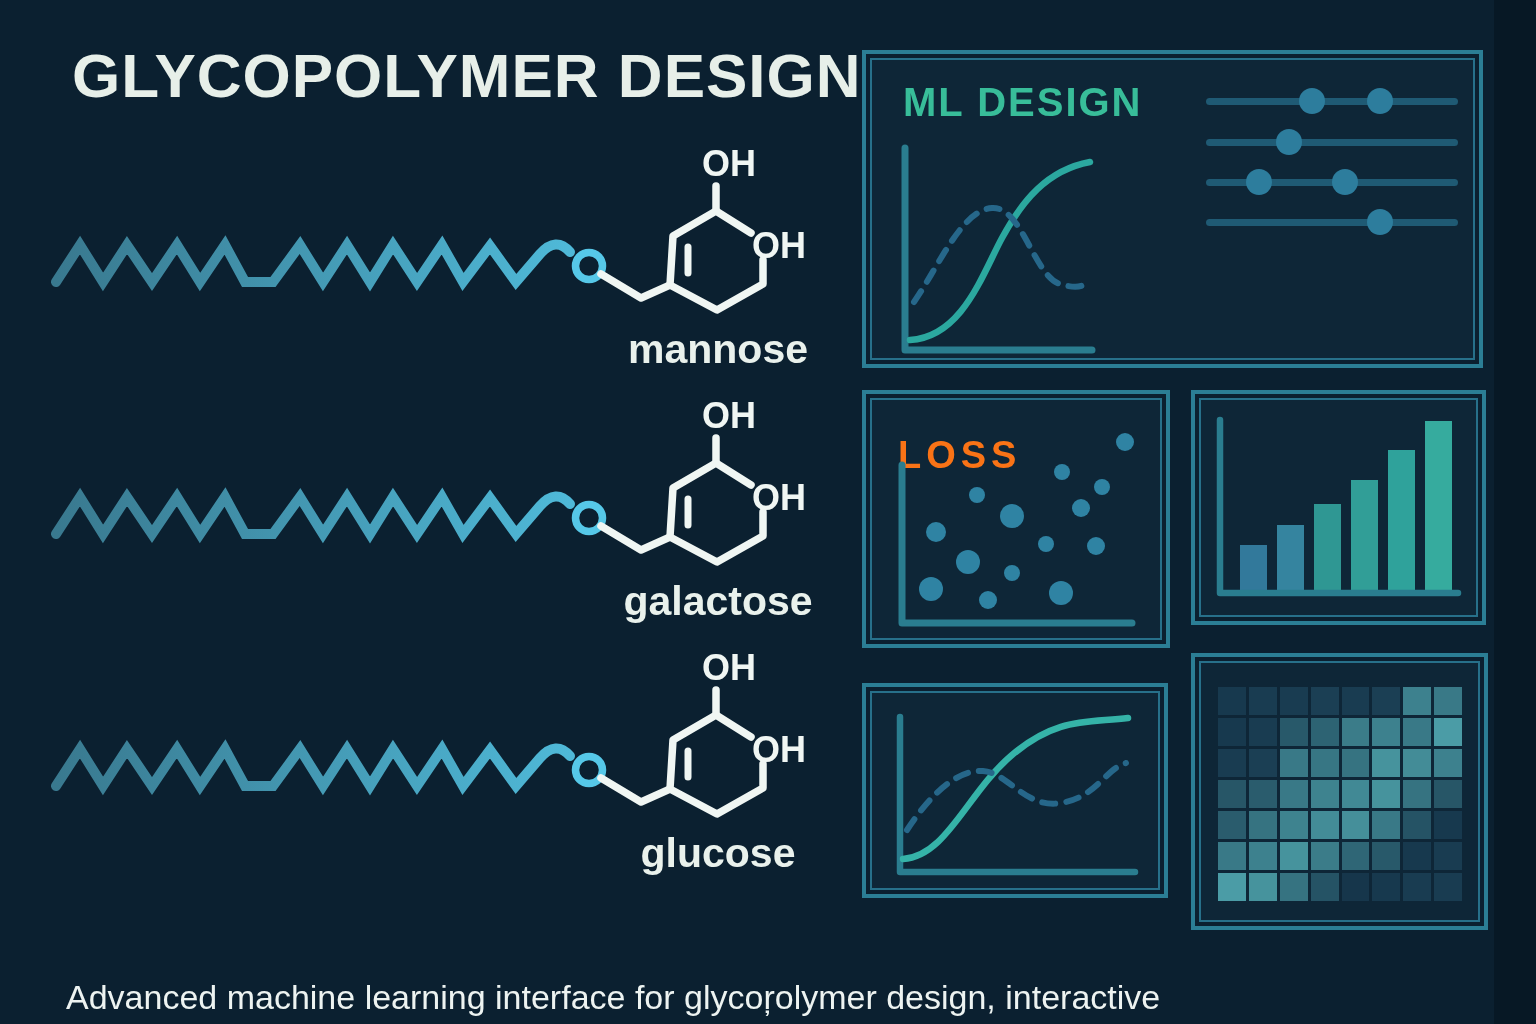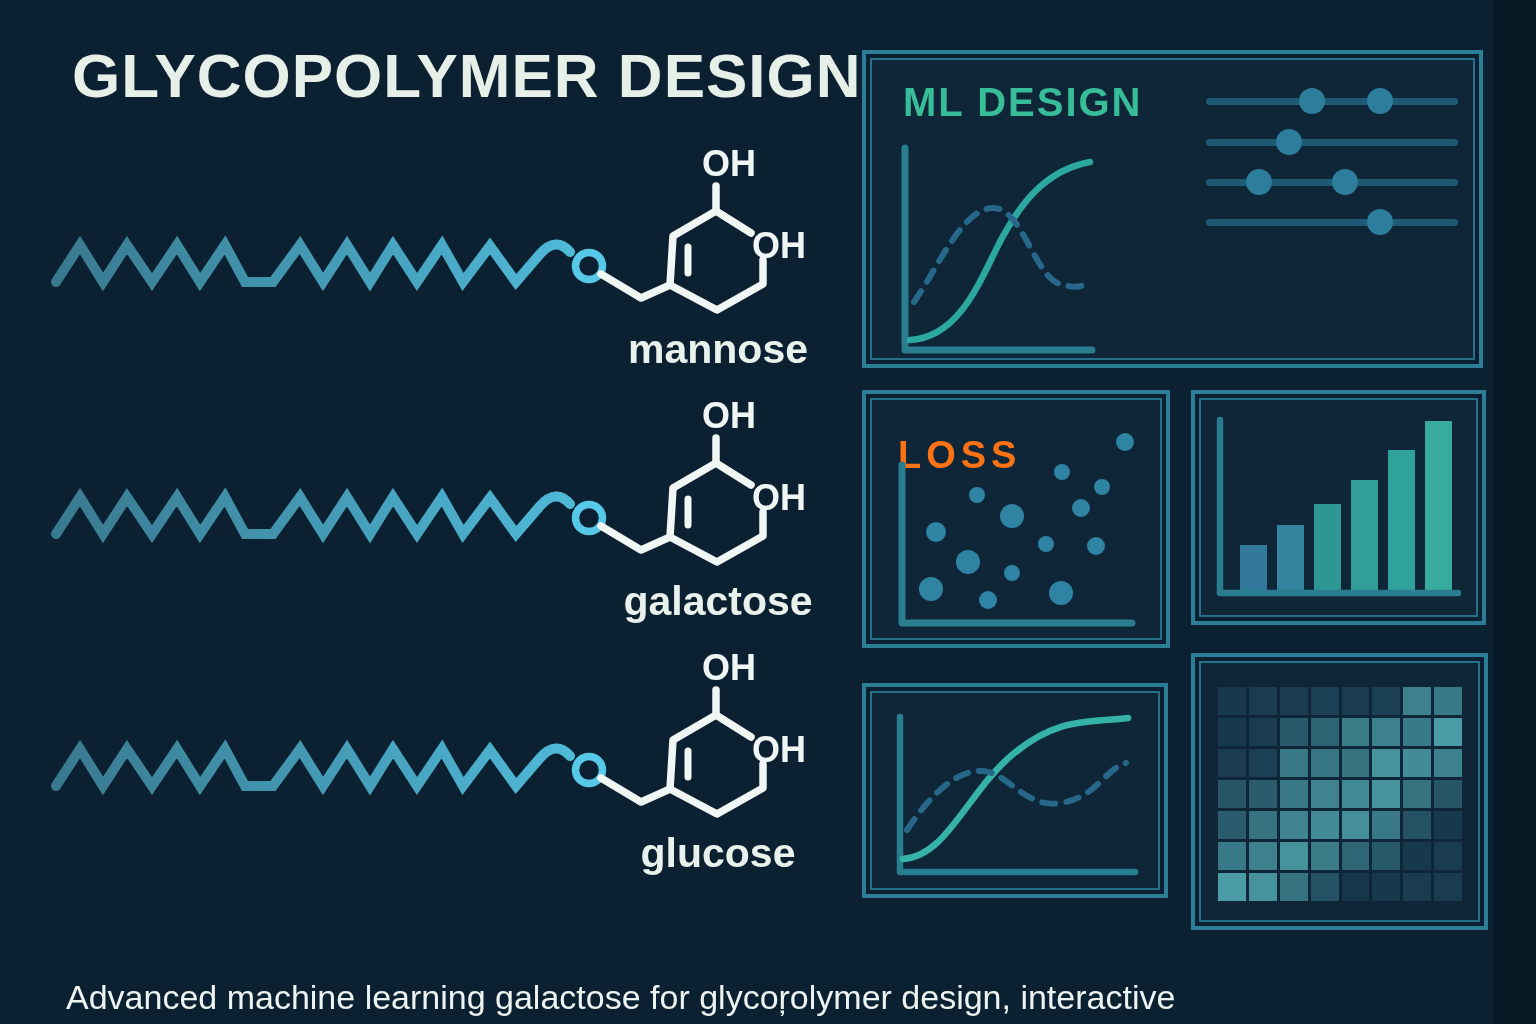--- a/index.html
+++ b/index.html
@@ -217,17 +217,17 @@
     <svg class="panel-svg" width="306" height="215">
       <path class="axis" style="stroke-width:6.5" d="M 38,34 L 38,189 L 273,189"></path>
       <g id="training-curves-g">
           <path d="M 41,176 C 85,173 105,110 150,72 S 225,40 266,35" fill="none" stroke="#35b3a8" stroke-width="6.5" stroke-linecap="round"></path>
           <path d="M 45,147 C 68,112 95,86 121,88 S 163,126 199,120 S 243,86 264,80" fill="none" stroke="#26678a" stroke-width="6" stroke-linecap="round" stroke-dasharray="13 11"></path>
         </g>
     </svg>
   </div>
 
   <div class="caption">
-    <div>Advanced machine learning galactose for glycoŗolymer design, interactive</div>
+    <div>Advanced machine learning interface for glycoŗolymer design, interactive</div>
     
   </div>
 
 </div>
 
 </body></html>

